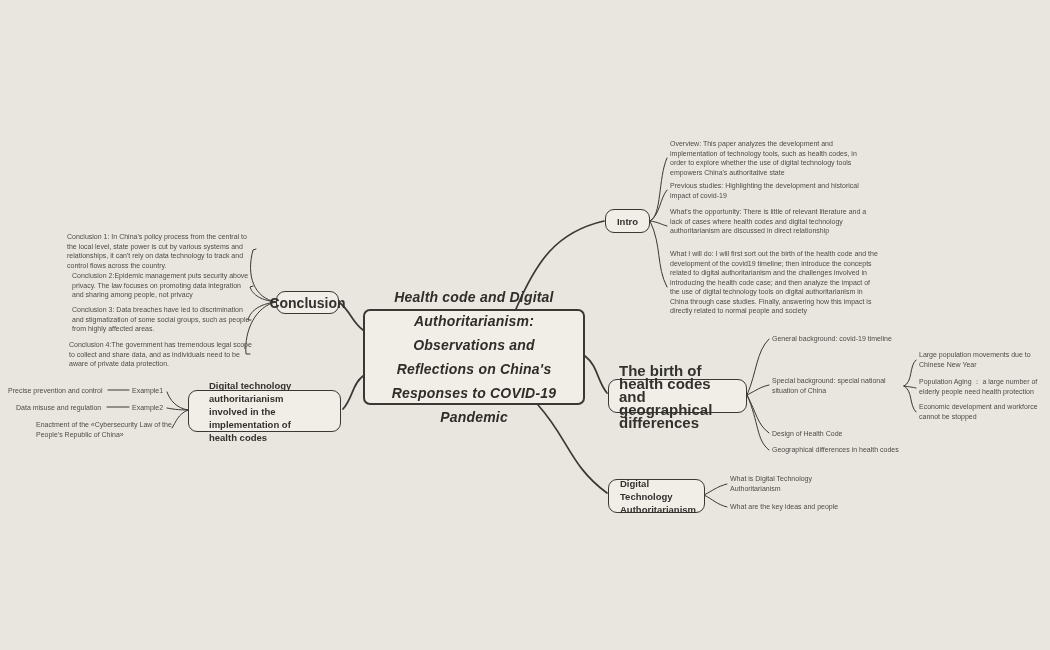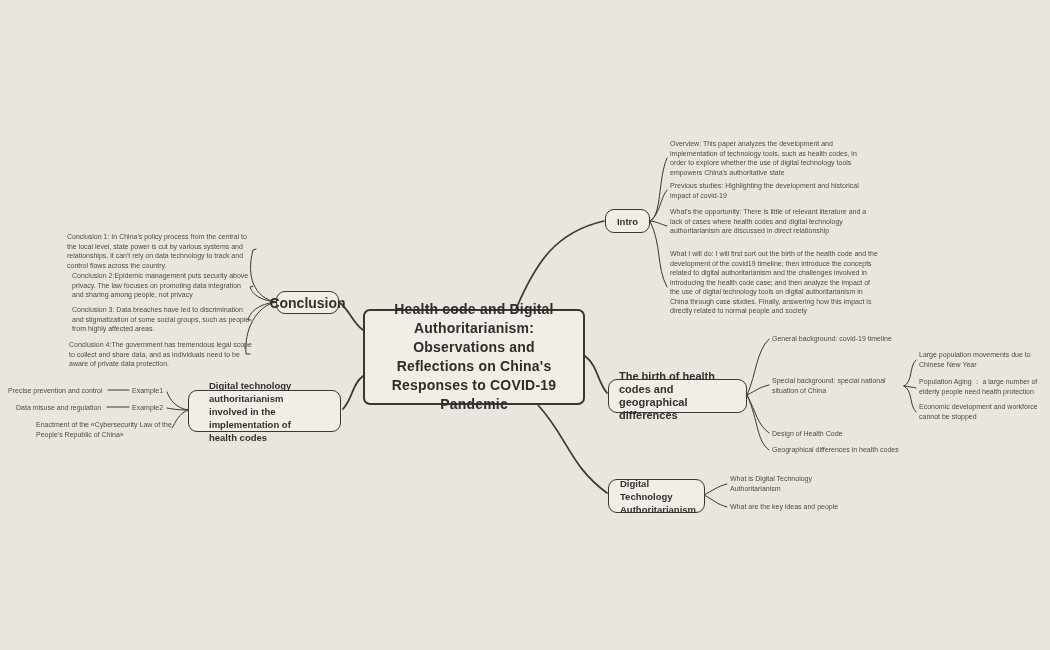--- a/index.html
+++ b/index.html
@@ -14,27 +14,27 @@
   .node{
     position:absolute;z-index:2;box-sizing:border-box;
     background:#f1eee8;border:1.6px solid #3a3835;border-radius:9px;
     color:#33312e;font-weight:bold;
     display:flex;align-items:center;
   }
   .node.center-text{justify-content:center;text-align:center;}
   .node.left-text{text-align:left;}
   #central-box{
     border-width:2px;border-radius:7px;
-    font-size:14px;line-height:19px;letter-spacing:.2px;
-    padding:4px 10px;color:#2f2d2a;
+    font-size:14px;line-height:24px;letter-spacing:.2px;
+    padding:4px 10px;color:#2f2d2a;font-style:italic;
   }
   #intro-box{font-size:9.5px;}
   #conclusion-box{font-size:14px;}
   #dti-box{font-size:9.5px;line-height:13px;padding:0 20px;}
-  #birth-box{font-size:11px;line-height:13px;padding:16px 10px;}
+  #birth-box{font-size:15px;line-height:13px;padding:16px 10px;}
   #dta-box{font-size:9.5px;line-height:13px;padding:11px 11px;}
   .leaf{
     position:absolute;z-index:2;
     font-size:7px;line-height:9.5px;color:#4e4b47;
   }
   .nowrap{white-space:nowrap;}
 </style>
 </head>
 <body>
 

